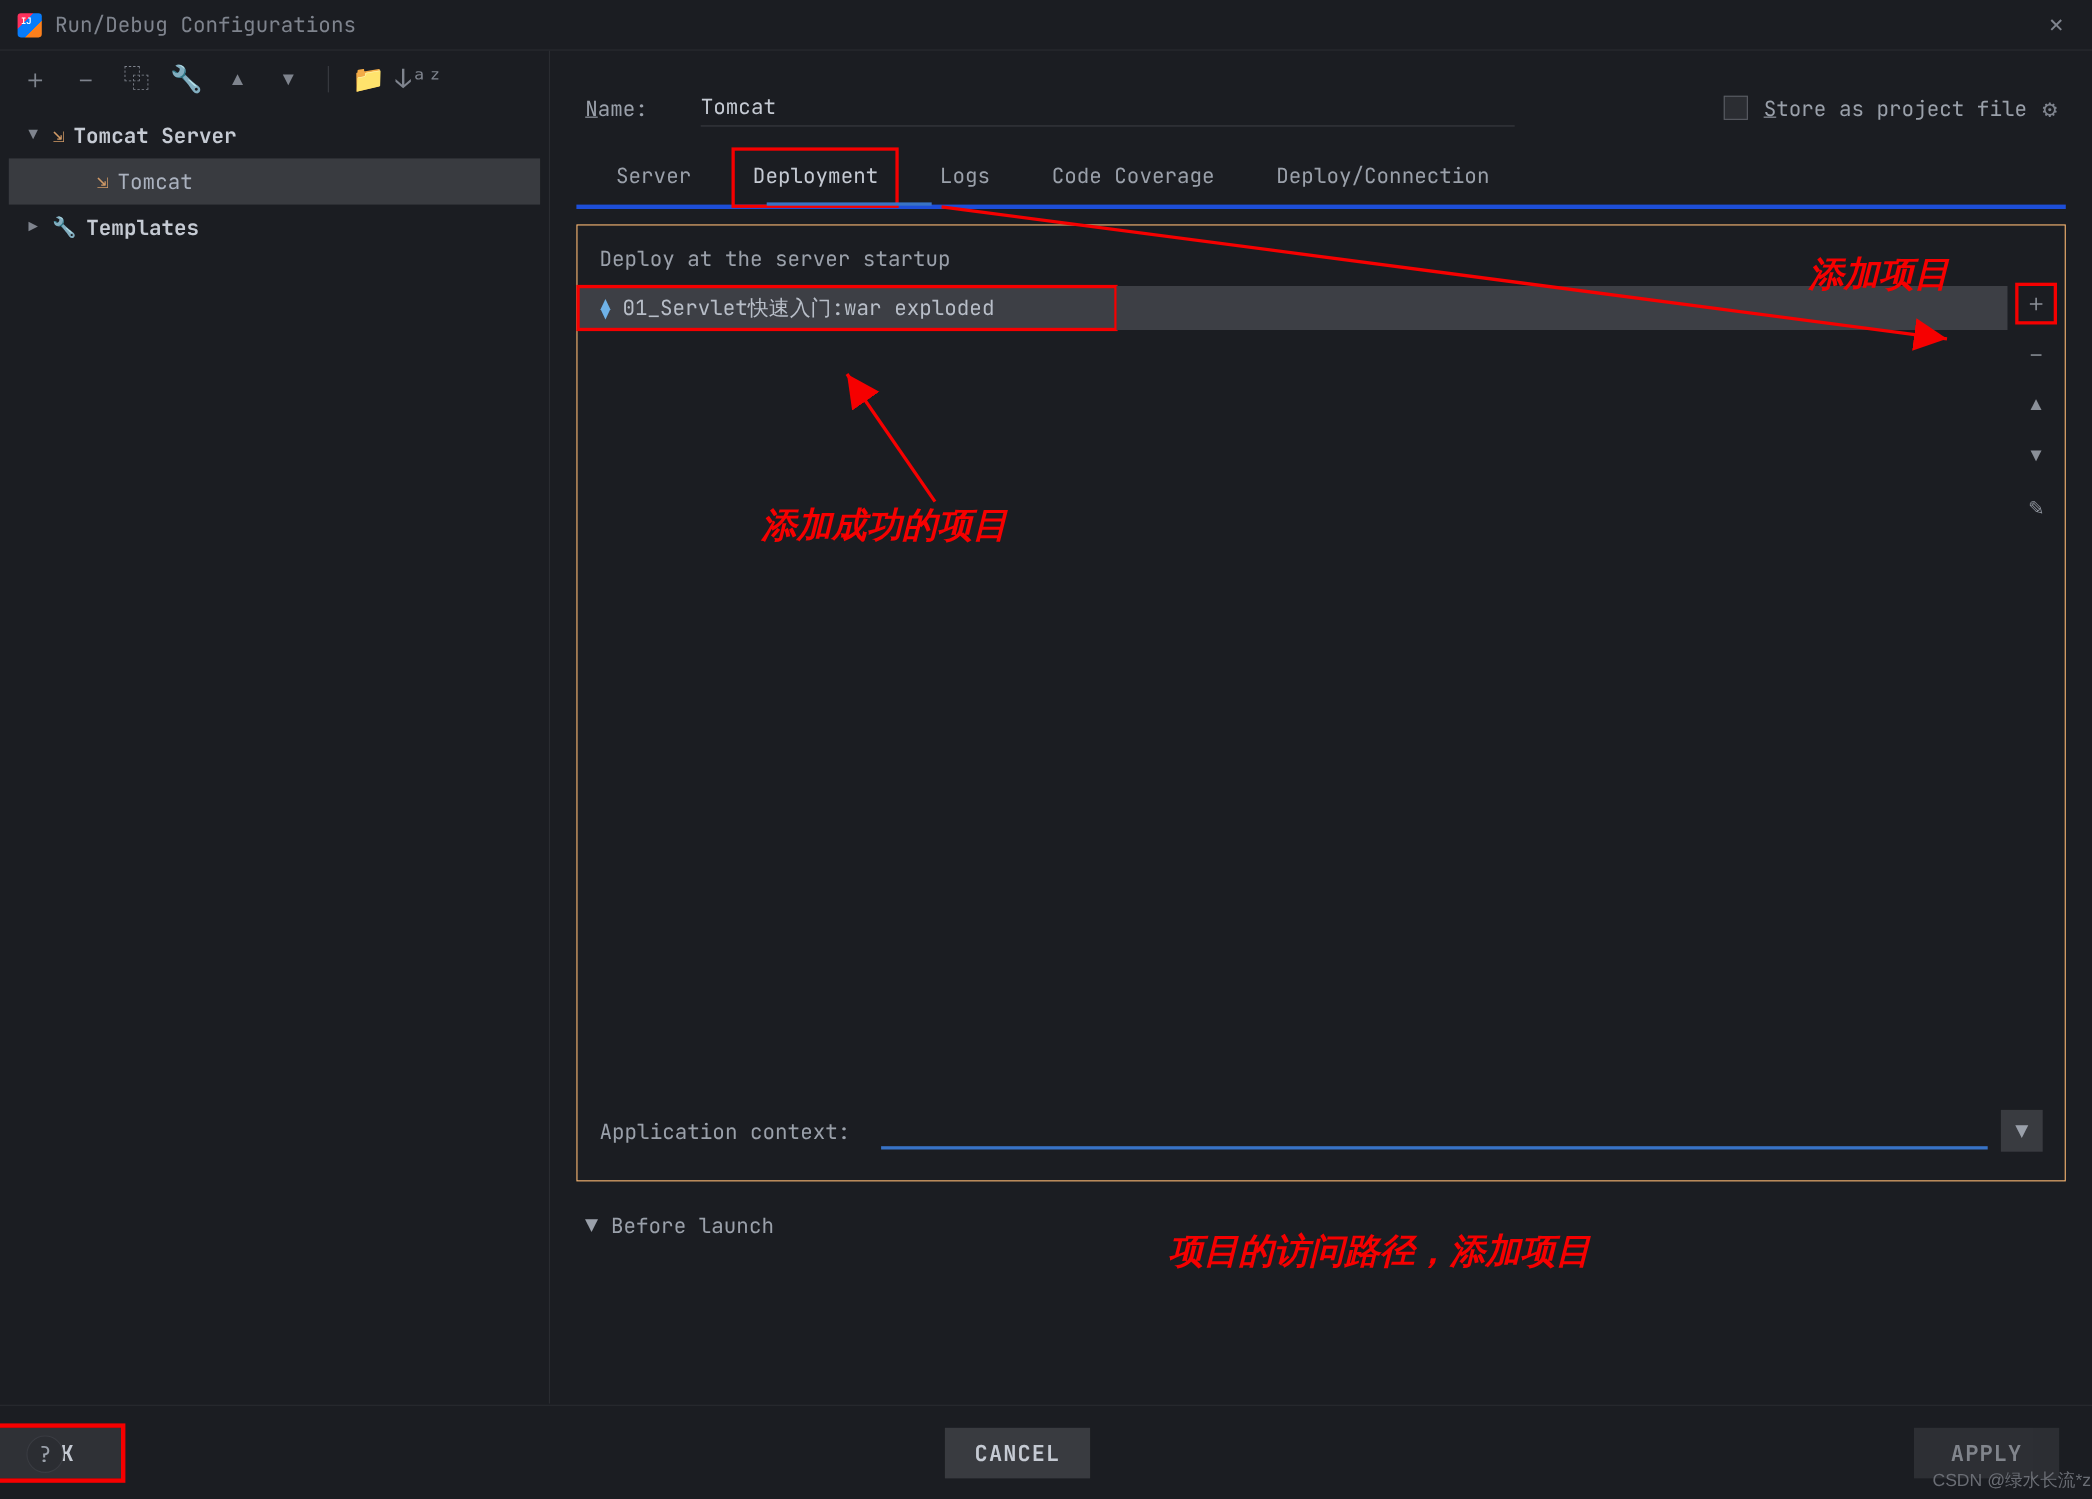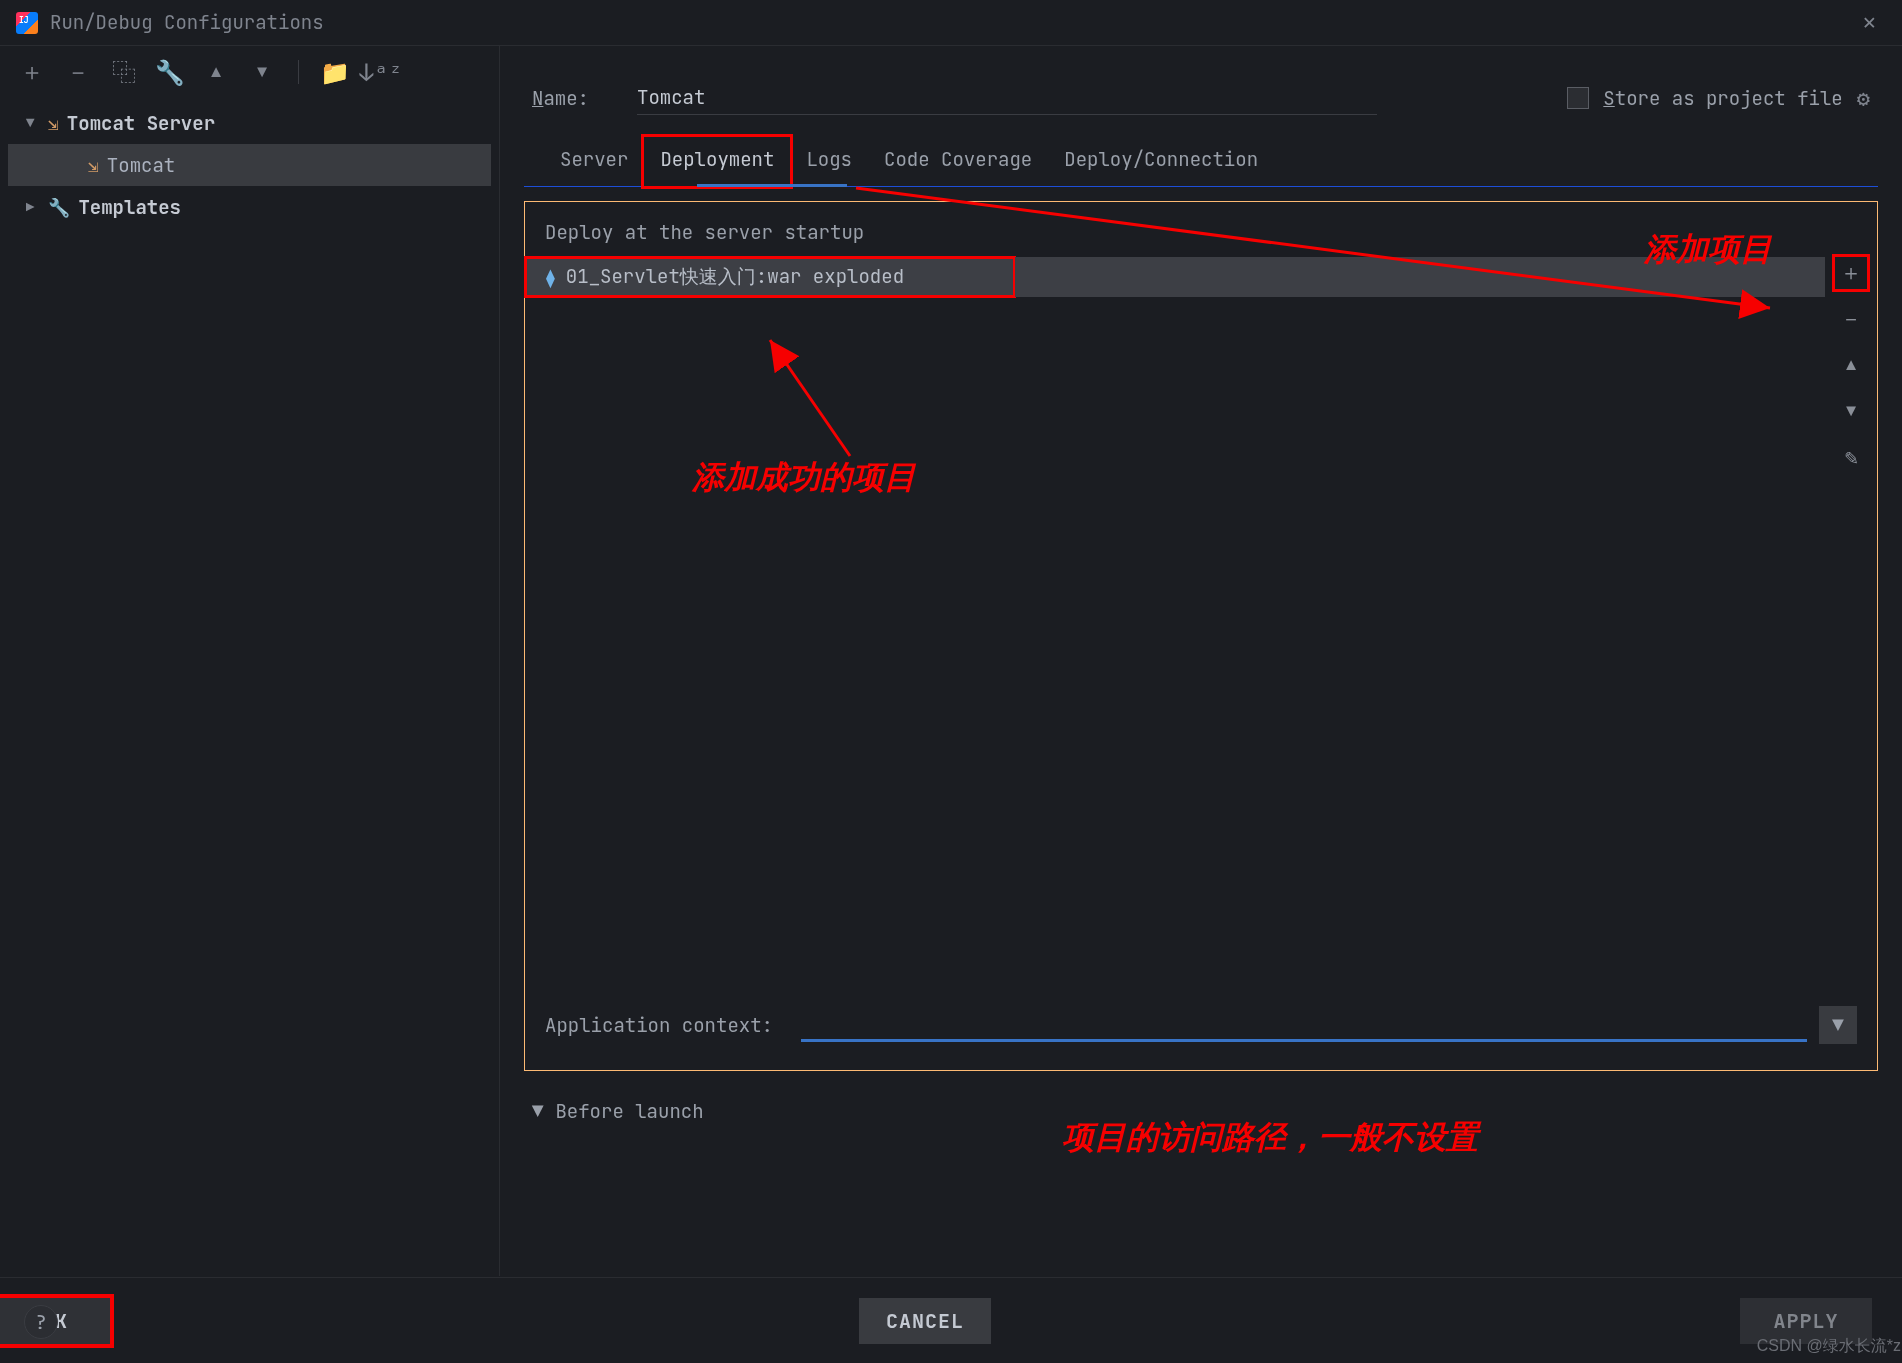--- a/index.html
+++ b/index.html
@@ -35,21 +35,21 @@
     
     .form-row { display:flex; align-items:center; padding:19px 8px 22px 8px; }
     .form-label { color:#9aa0aa; margin-right:48px; }
     .form-label u{text-decoration:underline;}
     .form-input { flex:0 0 740px; background:transparent; border:none; border-bottom:1px solid #3a3c42; color:#c5cad3; font-size:19px; padding:4px 0; outline:none; font-family:inherit;}
     .store-box { margin-left:auto; display:flex; align-items:center; gap:14px; color:#9aa0aa; }
     .checkbox { width:22px; height:22px; border:1px solid #5a5d64; background:#2b2d32; }
     .gear { color:#7f848e; cursor:pointer; font-size:22px;}
 
     
-    .tabs { display:flex; padding:0 8px 0 20px; border-bottom:1px solid #1d4ed8; position:relative;}
+    .tabs { display:flex; gap:24px; padding:0 8px 0 20px; border-bottom:4px solid #1d4ed8; position:relative;}
     .tab { color:#9aa0aa; padding:10px 16px 14px 16px; cursor:pointer; }
     .tab.active { color:#c5cad3; }
     .tab.boxed { outline:3px solid #f60000; }
     .active-underline{ position:absolute; bottom:-1px; left:173px; width:150px; height:3px; background:#3873c6;}
 
     
     .section { border:1px solid #fdba74; margin-top:14px; flex:0 0 870px; display:flex; flex-direction:column;}
     .section-title{ color:#9aa0aa; padding:18px 20px 12px 20px;}
     .deploy-row-wrap{ display:flex; }
     .deploy-list{ flex:1; }
@@ -182,21 +182,21 @@
 
 <div class="footer">
   <button class="btn ok-red">OK</button>
   <button class="btn">CANCEL</button>
   <button class="btn" style="opacity:.6">APPLY</button>
 </div>
 <div class="help-btn">?</div>
 
 <div class="annotation" style="left:1644px;top:228px;">添加项目</div>
 <div class="annotation" style="left:692px;top:456px;">添加成功的项目</div>
-<div class="annotation" style="left:1062px;top:1116px;">项目的访问路径，一般不设置</div>
+<div class="annotation" style="left:1062px;top:1116px;">项目的访问路径，添加项目</div>
 
 <svg class="overlay">
   <defs>
     <marker id="ah" markerWidth="12" markerHeight="12" refX="10" refY="5" orient="auto">
       <path d="M0,0 L10,5 L0,10 z" fill="#f60000"></path>
     </marker>
   </defs>
   <line x1="856" y1="188" x2="1770" y2="308" stroke="#f60000" stroke-width="3" marker-end="url(#ah)"></line>
   <line x1="850" y1="456" x2="770" y2="340" stroke="#f60000" stroke-width="3" marker-end="url(#ah)"></line>
 </svg>

